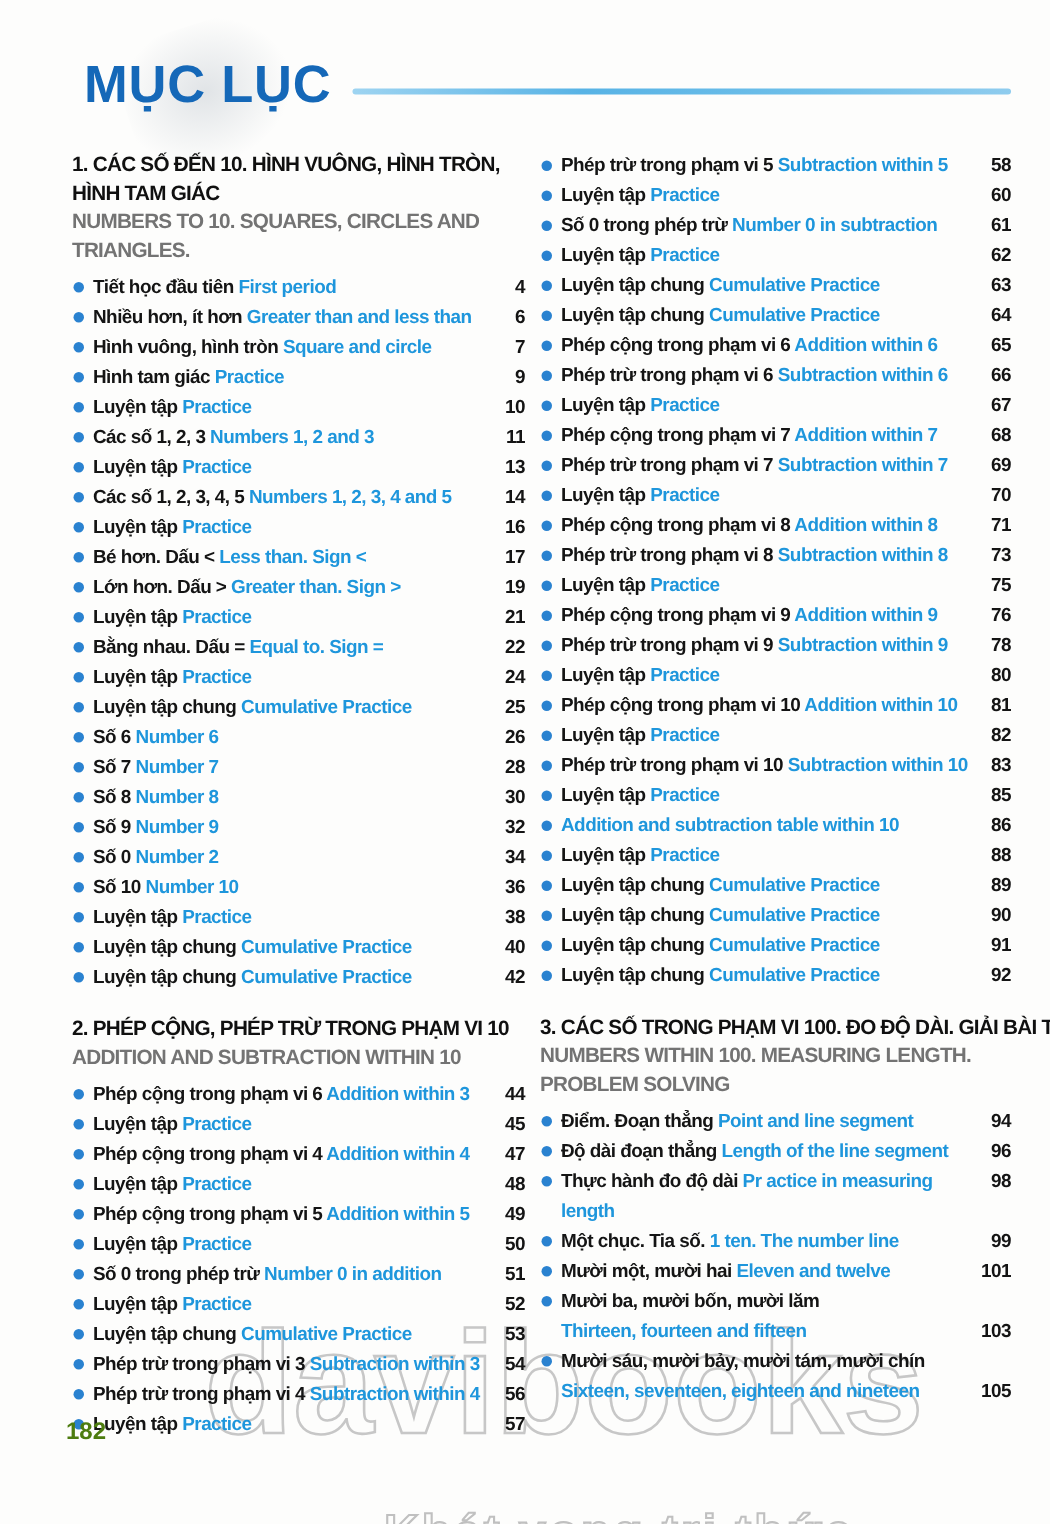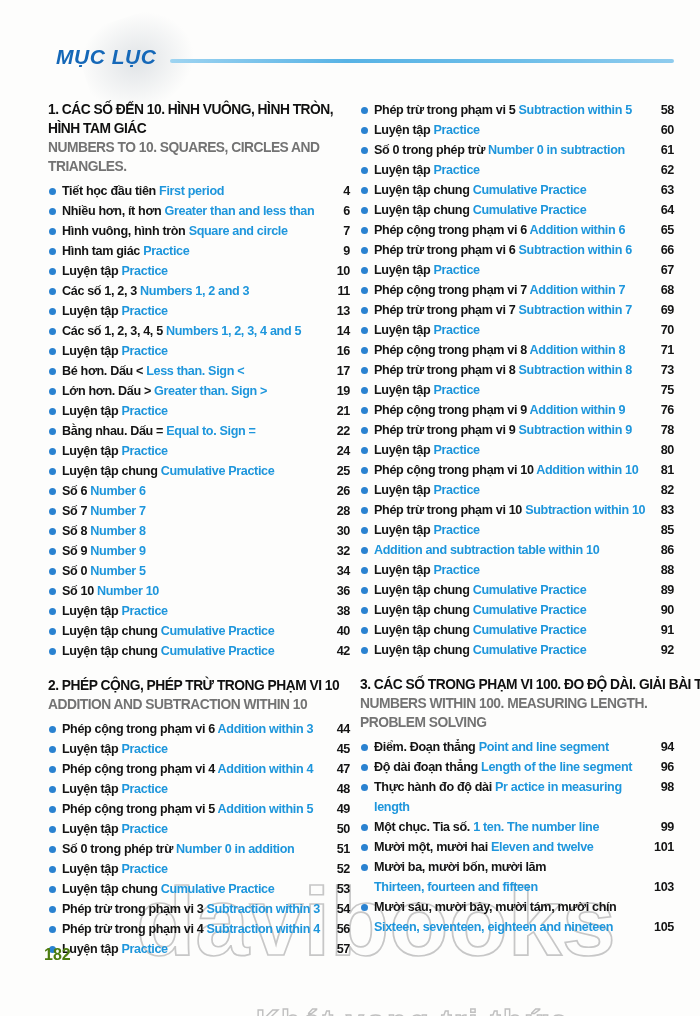--- a/index.html
+++ b/index.html
@@ -13,23 +13,22 @@
   .smudge {
     position:absolute; left:84px; top:14px; width:120px; height:100px;
     background:radial-gradient(ellipse at 45% 45%, rgba(150,162,175,0.28), rgba(150,162,175,0) 62%);
     transform:rotate(-18deg);
   }
   header.toc-header {
     position:absolute; left:56px; right:26px; top:42px;
     display:flex; align-items:center;
   }
   .toc-title {
-    margin:0; font-size:21px; line-height:30px; letter-spacing:0.5px;
+    margin:0; font-size:35px; line-height:30px; letter-spacing:0.5px;
     color:#1568b8;
-    font-style:italic;
   }
   .toc-rule {
     flex:1; height:4px; margin-left:14px; margin-top:8px;
     background:linear-gradient(90deg,#9ed4f1,#58b3e5 35%,#6fbfe9 70%,#8fccee);
     border-radius:2px;
   }
   .columns {
     position:absolute; left:48px; top:100px; width:626px;
     display:flex; gap:10px; z-index:2;justify-content:center;
   }
@@ -221,21 +220,21 @@
           <div class="entry">
             <span class="bullet"></span>
             <div class="body">
               <span class="txt"><span class="vi">Số 9</span> <span class="en">Number 9</span></span>
               <span class="pg">32</span>
             </div>
           </div>
           <div class="entry">
             <span class="bullet"></span>
             <div class="body">
-              <span class="txt"><span class="vi">Số 0</span> <span class="en">Number 5</span></span>
+              <span class="txt"><span class="vi">Số 0</span> <span class="en">Number 2</span></span>
               <span class="pg">34</span>
             </div>
           </div>
           <div class="entry">
             <span class="bullet"></span>
             <div class="body">
               <span class="txt"><span class="vi">Số 10</span> <span class="en">Number 10</span></span>
               <span class="pg">36</span>
             </div>
           </div>

